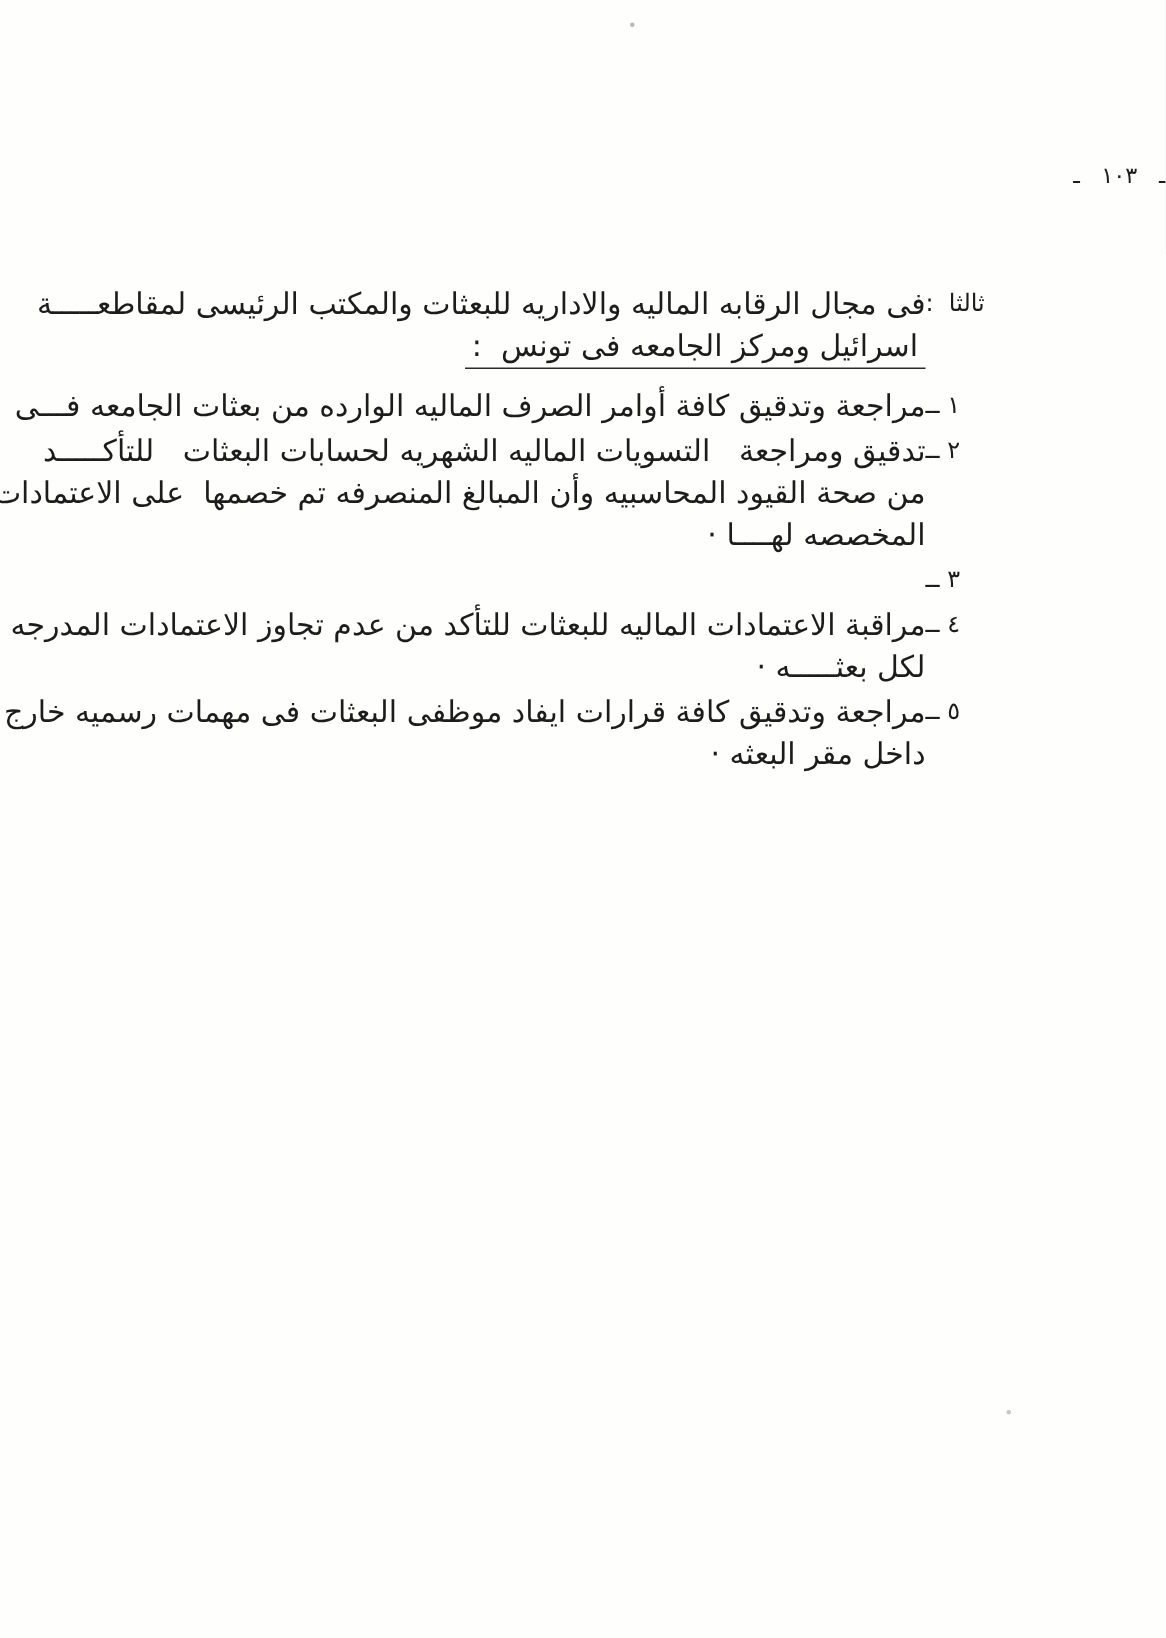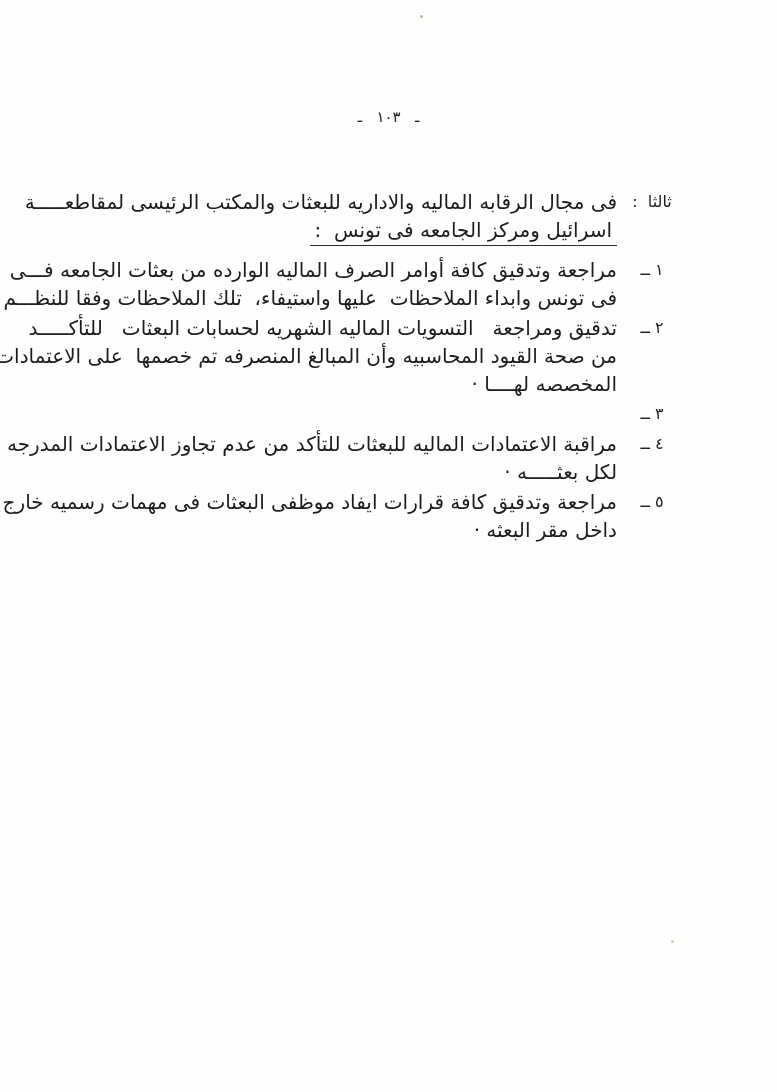--- a/index.html
+++ b/index.html
@@ -12,21 +12,20 @@
     position:relative;
     width:777px;height:1092px;
     background:#fefefdff;
     color:#1c1c1c;
     overflow:hidden;
   }
   .page-number{
     position:absolute;
     top:108px;left:0;
     width:100%;
-    text-align:center;
     font-size:15px;
     letter-spacing:1px;
     white-space:pre;
     direction:rtl;
   }
   .content{
     position:absolute;
     top:188px;
     right:90px;
     width:560px;
@@ -36,21 +35,21 @@
   .row{
     display:flex;
     align-items:flex-start;
   }
   .gutter{
     flex:0 0 70px;
     margin-left:0;
     font-size:16px;
     line-height:28px;
     white-space:pre;
-    text-align:center;
+    text-align:left;
   }
   .body{
     flex:0 0 462px;
     font-size:20px;
     line-height:28px;
   }
   .line{
     white-space:pre;
     line-height:28px;
     height:28px;
@@ -83,21 +82,20 @@
       <div class="body">
         <div class="line">فى مجال الرقابه الماليه والاداريه للبعثات والمكتب الرئيسى لمقاطعـــــة</div>
         <div class="line u"><span>اسرائيل ومركز الجامعه فى تونس  :</span></div>
       </div>
     </div>
 
     <div class="row item">
       <div class="gutter">١ ــ</div>
       <div class="body">
         <div class="line">مراجعة وتدقيق كافة أوامر الصرف الماليه الوارده من بعثات الجامعه فـــى</div>
-        <div class="line">فى تونس وابداء الملاحظات  عليها واستيفاء،  تلك الملاحظات وفقا للنظـــم</div>
       </div>
     </div>
 
     <div class="row item">
       <div class="gutter">٢ ــ</div>
       <div class="body">
         <div class="line">تدقيق ومراجعة   التسويات الماليه الشهريه لحسابات البعثات   للتأكـــــد</div>
         <div class="line">من صحة القيود المحاسبيه وأن المبالغ المنصرفه تم خصمها  على الاعتمادات</div>
         <div class="line">المخصصه لهــــا ·</div>
       </div>

